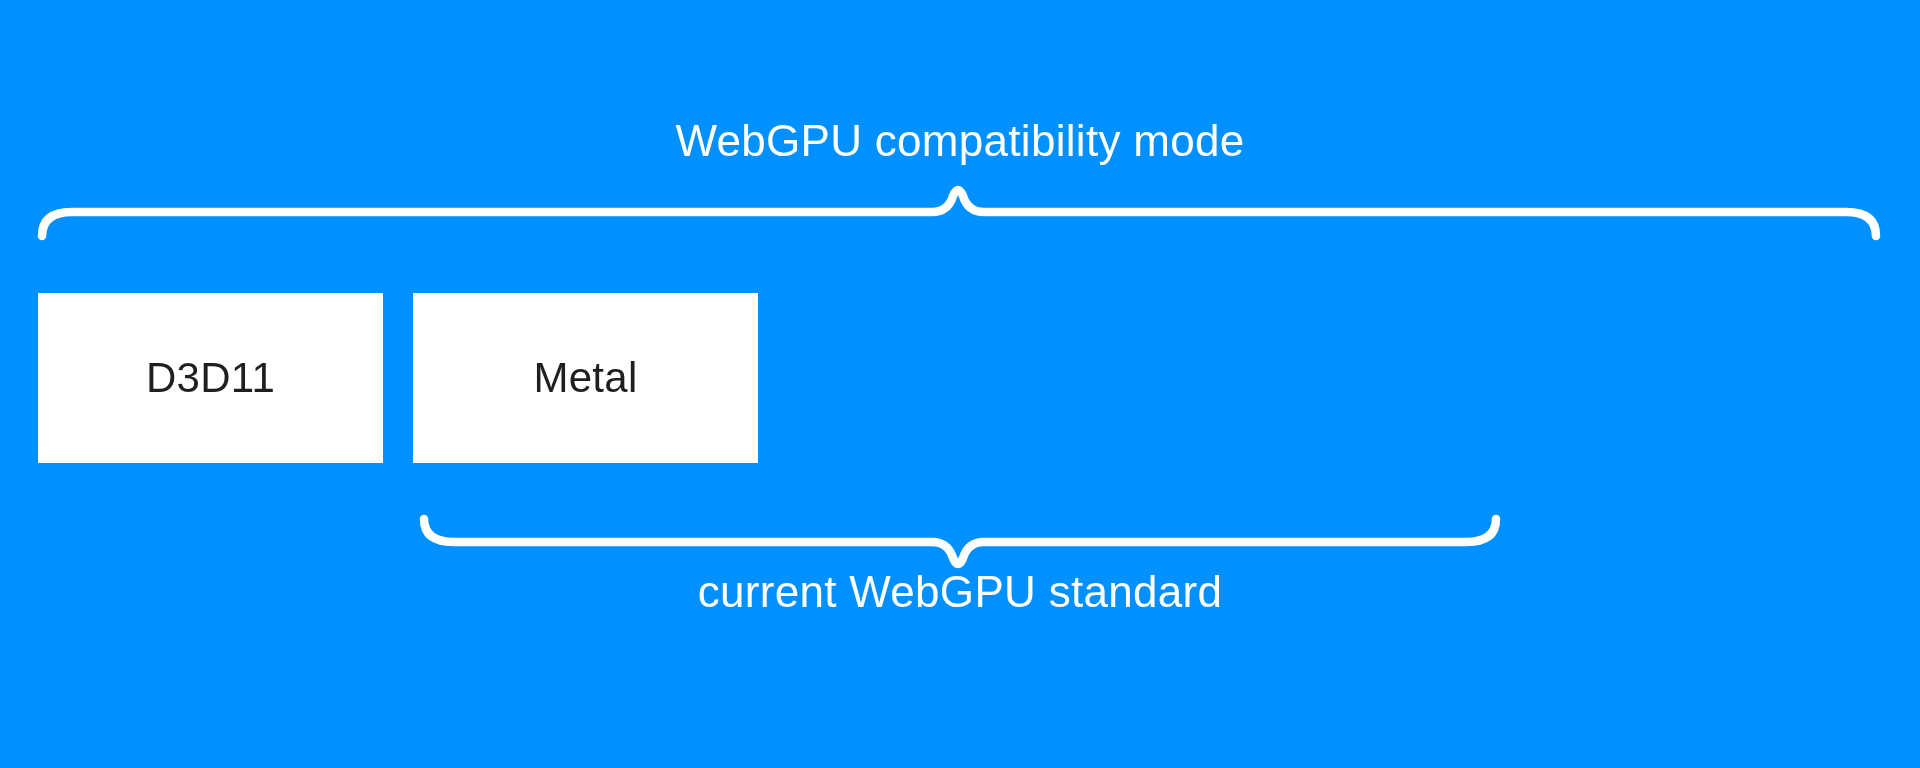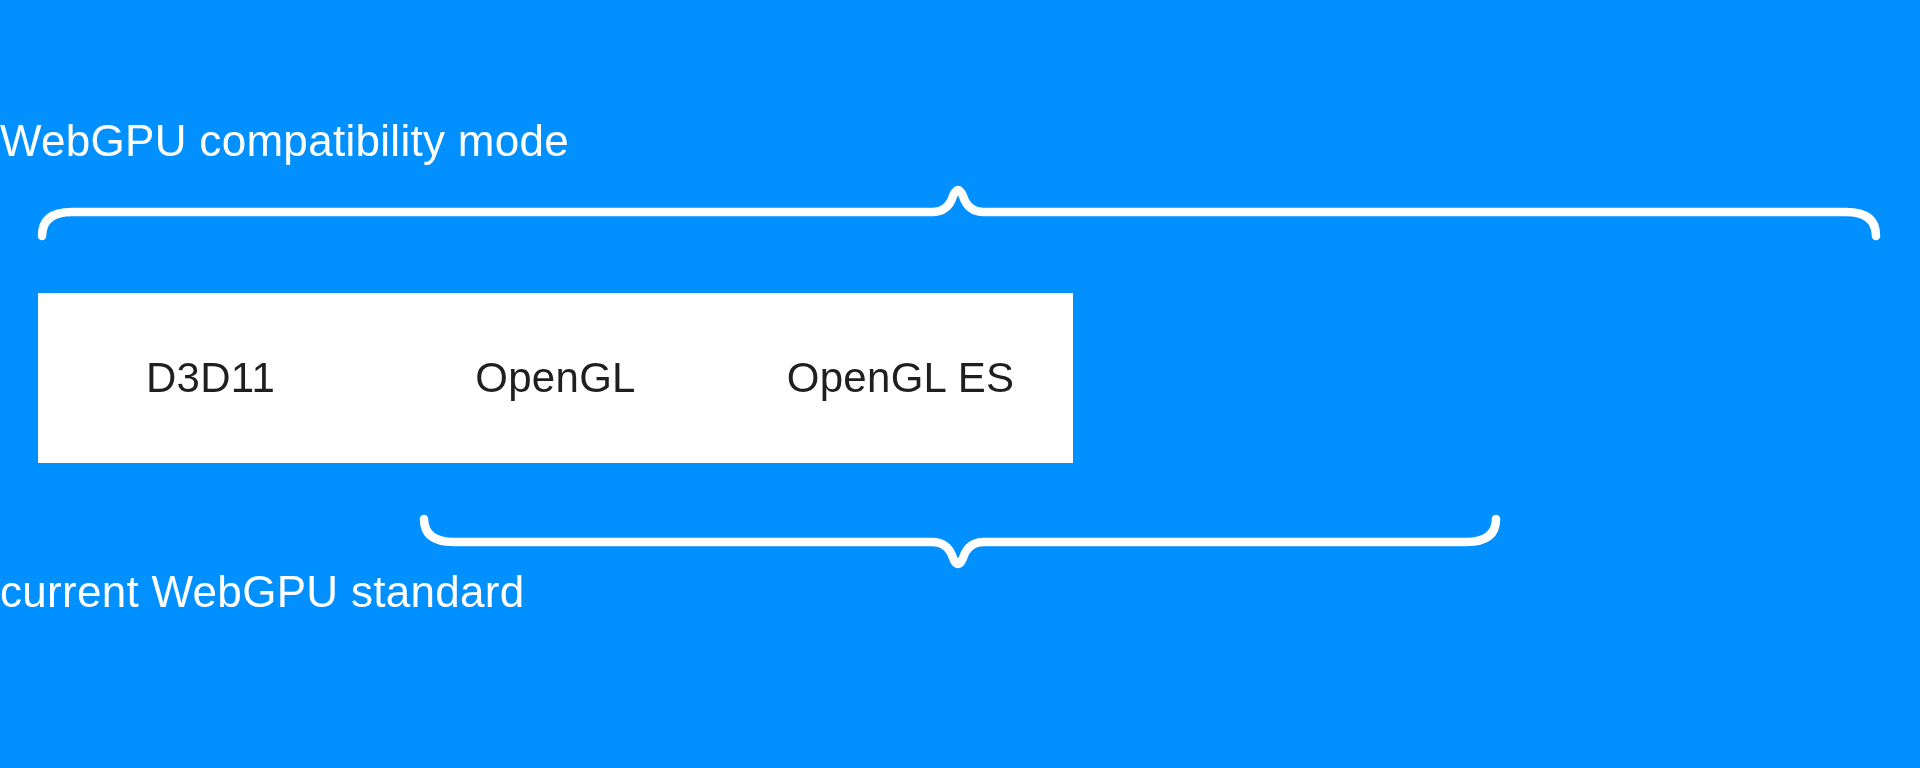--- a/index.html
+++ b/index.html
@@ -26,34 +26,35 @@
     fill: none;
     stroke: var(--brace, #ffffff);
     stroke-width: 8.5;
     stroke-linecap: round;
     stroke-linejoin: round;
   }
   .group-label {
     position: absolute;
     left: 0;
     width: 1920px;
-    text-align: left;
+    text-align: center;
     color: var(--label-text, #ffffff);
     font-size: 44px;
     line-height: 48px;
     letter-spacing: 0.3px;
     white-space: nowrap;
   }
   .group-label.top { top: 117px; }
   .group-label.bottom { top: 568px; }
   .boxes-row {
     position: absolute;
     left: 38px;
     top: 293px;
     display: flex;
+    gap: 30px;
   }
   .api-box {
     width: 345px;
     height: 170px;
     background: var(--box-fill, #ffffff);
     display: flex;
     align-items: center;
     justify-content: center;
   }
   .api-box span {
@@ -87,22 +88,19 @@
              Q 968 542 984 542
              L 1466 542
              Q 1496 542 1496 519"></path>
   </svg>
 
   <div class="boxes-row">
     <div class="api-box">
       <span>D3D11</span>
     </div>
     <div class="api-box">
-      <span>OpenGL</span>
-    </div>
-    <div class="api-box">
-      <span>OpenGL ES</span>
+      <span>Metal</span>
     </div>
   </div>
 
   <div class="group-label bottom">current WebGPU standard</div>
 
 </div>
 
 </body></html>

